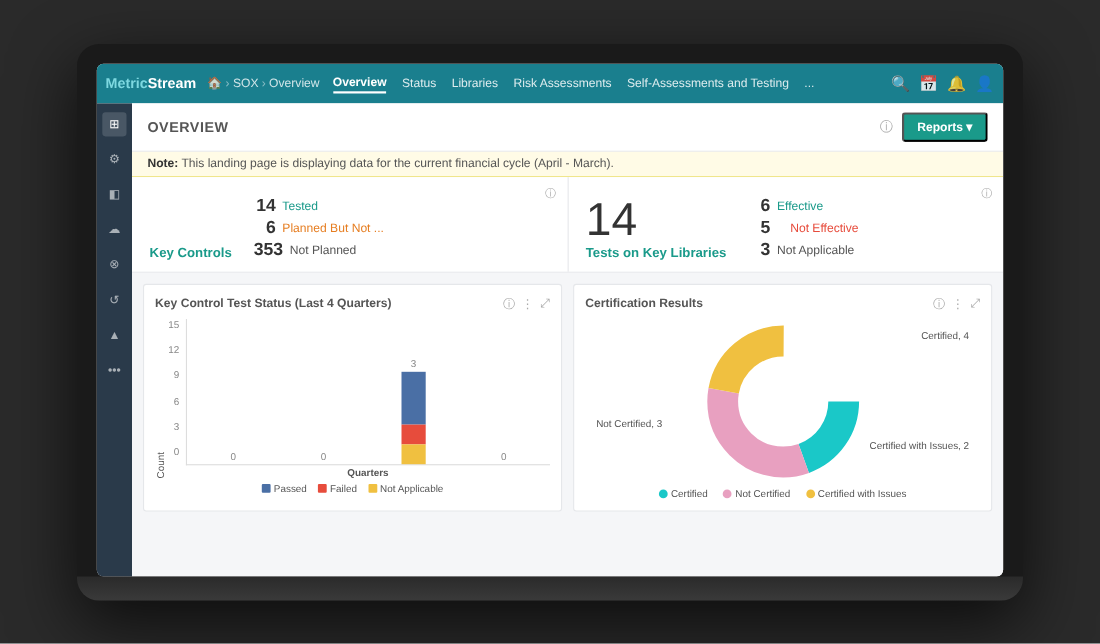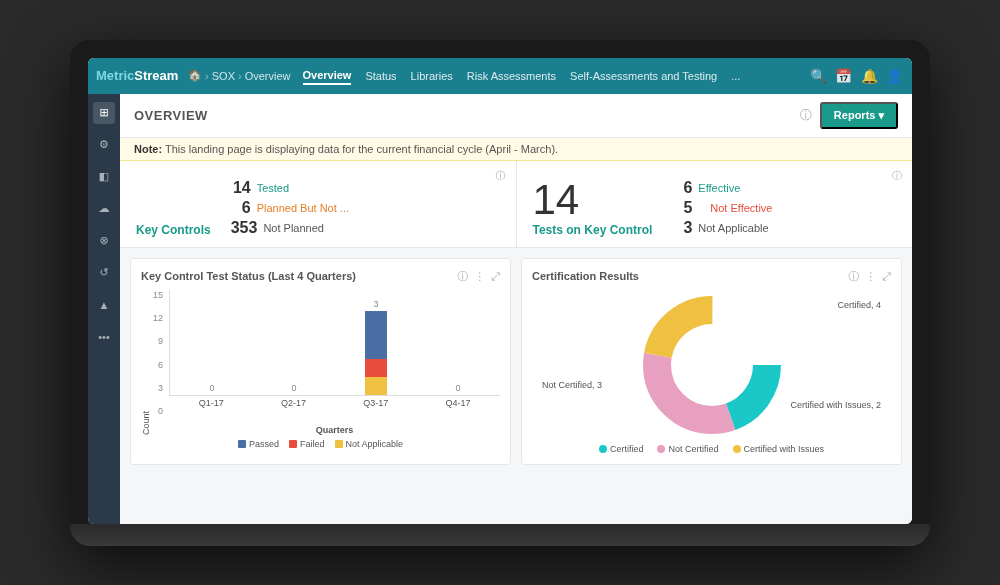--- a/index.html
+++ b/index.html
@@ -310,21 +310,21 @@
       padding: 2px 10px 0;
       font-size: 9px;
       color: #555;
     }
     .bar-x-label { flex: 1; text-align: center; }
     .x-axis-title {
       text-align: center;
       font-size: 9px;
       color: #555;
       font-weight: 600;
-      margin-top: 17px;
+      margin-top: 2px;
     }
     .chart-legend {
       display: flex;
       justify-content: center;
       gap: 10px;
       margin-top: 4px;
     }
     .legend-item {
       display: flex;
       align-items: center;
@@ -447,21 +447,21 @@
                 </div>
               </div>
             </div>
           </div>
 
           <div class="stat-panel">
             <span class="stat-panel-info">ⓘ</span>
             <div style="display:flex;align-items:flex-end;gap:20px;">
               <div>
                 <div class="stat-big-num">14</div>
-                <div class="stat-label">Tests on Key Control</div>
+                <div class="stat-label">Tests on Key Libraries</div>
               </div>
               <div class="stat-rows">
                 <div class="stat-row">
                   <span class="stat-num">6</span>
                   <span class="stat-desc effective">Effective</span>
                 </div>
                 <div class="stat-row">
                   <span class="stat-num">5</span>
                   <span class="stat-desc not-effective">Not Effective</span>
                 </div>
@@ -523,26 +523,20 @@
                       <div class="bar-segment" style="height:48px;background:#4a6fa5;"></div>
                     </div>
                   </div>
 
                   <div class="bar-group">
                     <span class="bar-label-top">0</span>
                     <div class="bar-stack">
                     </div>
                   </div>
                 </div>
-                <div class="bar-x-labels">
-                  <span class="bar-x-label">Q1-17</span>
-                  <span class="bar-x-label">Q2-17</span>
-                  <span class="bar-x-label">Q3-17</span>
-                  <span class="bar-x-label">Q4-17</span>
-                </div>
                 <div class="x-axis-title">Quarters</div>
               </div>
             </div>
 
             <div class="chart-legend">
               <div class="legend-item">
                 <div class="legend-dot" style="background:#4a6fa5;"></div>
                 <span>Passed</span>
               </div>
               <div class="legend-item">

